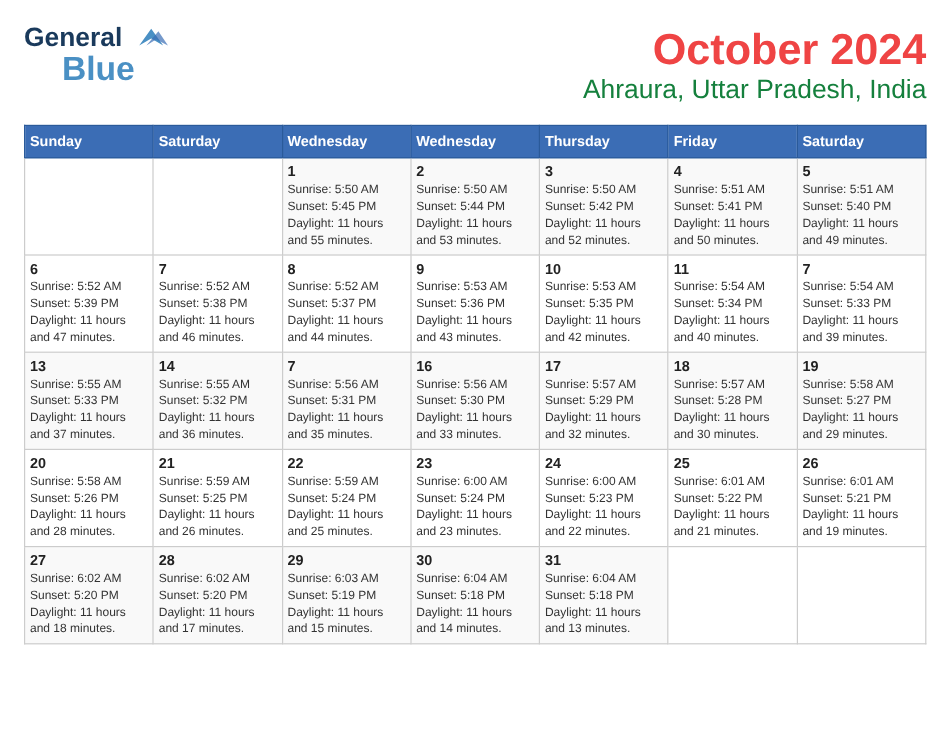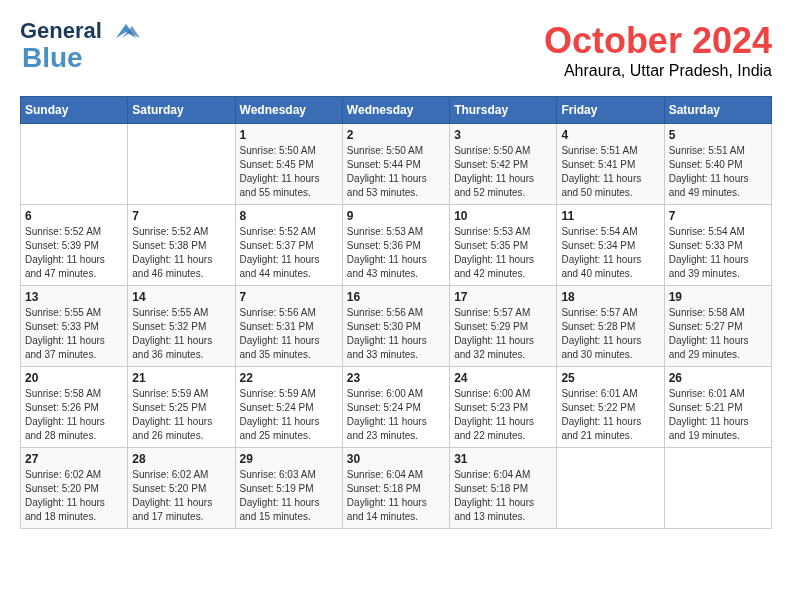--- a/index.html
+++ b/index.html
@@ -12,34 +12,34 @@
     }
     .header-area {
       display: flex;
       justify-content: space-between;
       align-items: flex-start;
       margin-bottom: 16px;
     }
     .logo {
       display: flex;
       flex-direction: column;
-      align-items: flex-start;
+      align-items: center;
     }
     .title-area {
       text-align: right;
     }
     .month-title {
       font-size: 36px;
       font-weight: bold;
       color: #ef4444;
       text-align: right;
     }
     .subtitle {
-      font-size: 16px;
-      color: #000000;
+      font-size: 22px;
+      color: #15803d;
     }
     table {
       width: 100%;
       border-collapse: collapse;
       font-size: 11px;
     }
     thead tr th {
       background-color: #3b6db5;
       color: #fff;
       padding: 6px 4px;

